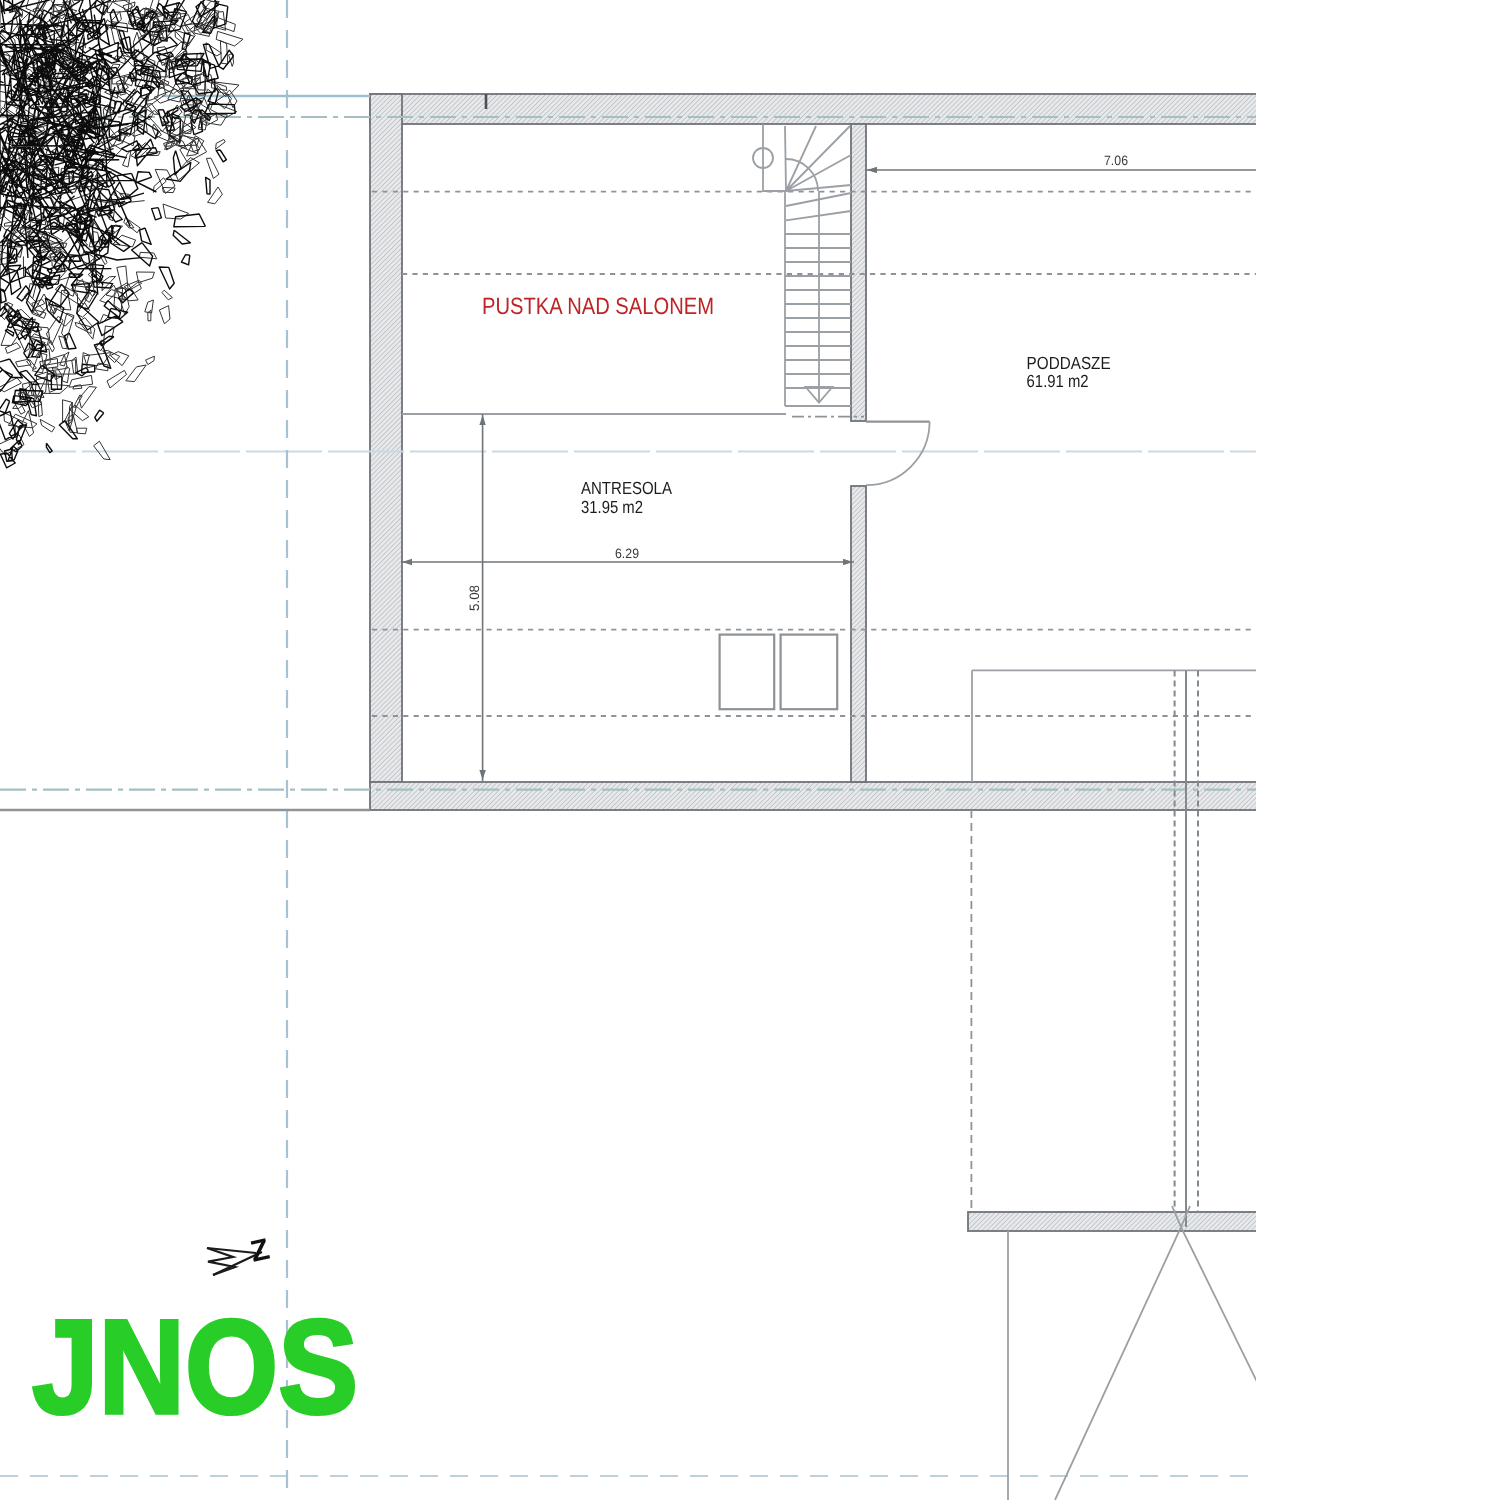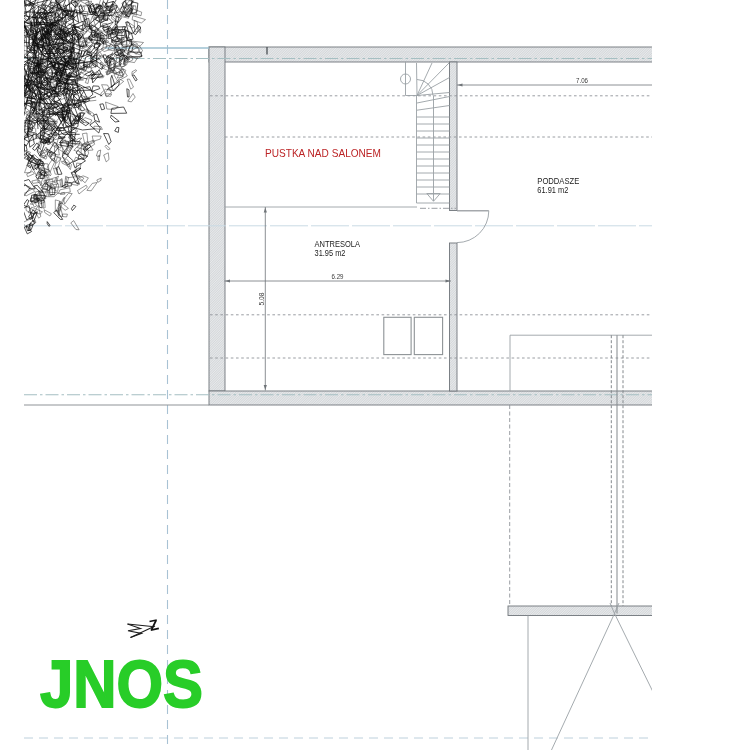--- a/index.html
+++ b/index.html
@@ -1,16 +1,16 @@
 <!DOCTYPE html>
 <html><head>
 <meta charset="utf-8">
 <style>
   html, body { margin: 0; padding: 0; background: #ffffff; }
-  #page { position: relative; width: 628px; height: 750px; overflow: hidden; margin-left: 24px; }
+  #page { position: relative; width: 628px; height: 750px; overflow: hidden; }
   svg { display: block; }
   text { font-family: "Liberation Sans", sans-serif; }
 </style>
 </head>
 <body>
 <div id="page">
 <svg width="750" height="750" viewBox="0 0 750 750" xmlns="http://www.w3.org/2000/svg">
 <defs>
 <pattern id="hatch" patternUnits="userSpaceOnUse" width="1.7" height="1.7" patternTransform="rotate(45)">
   <rect width="1.7" height="1.7" fill="#e7e9eb"></rect>

